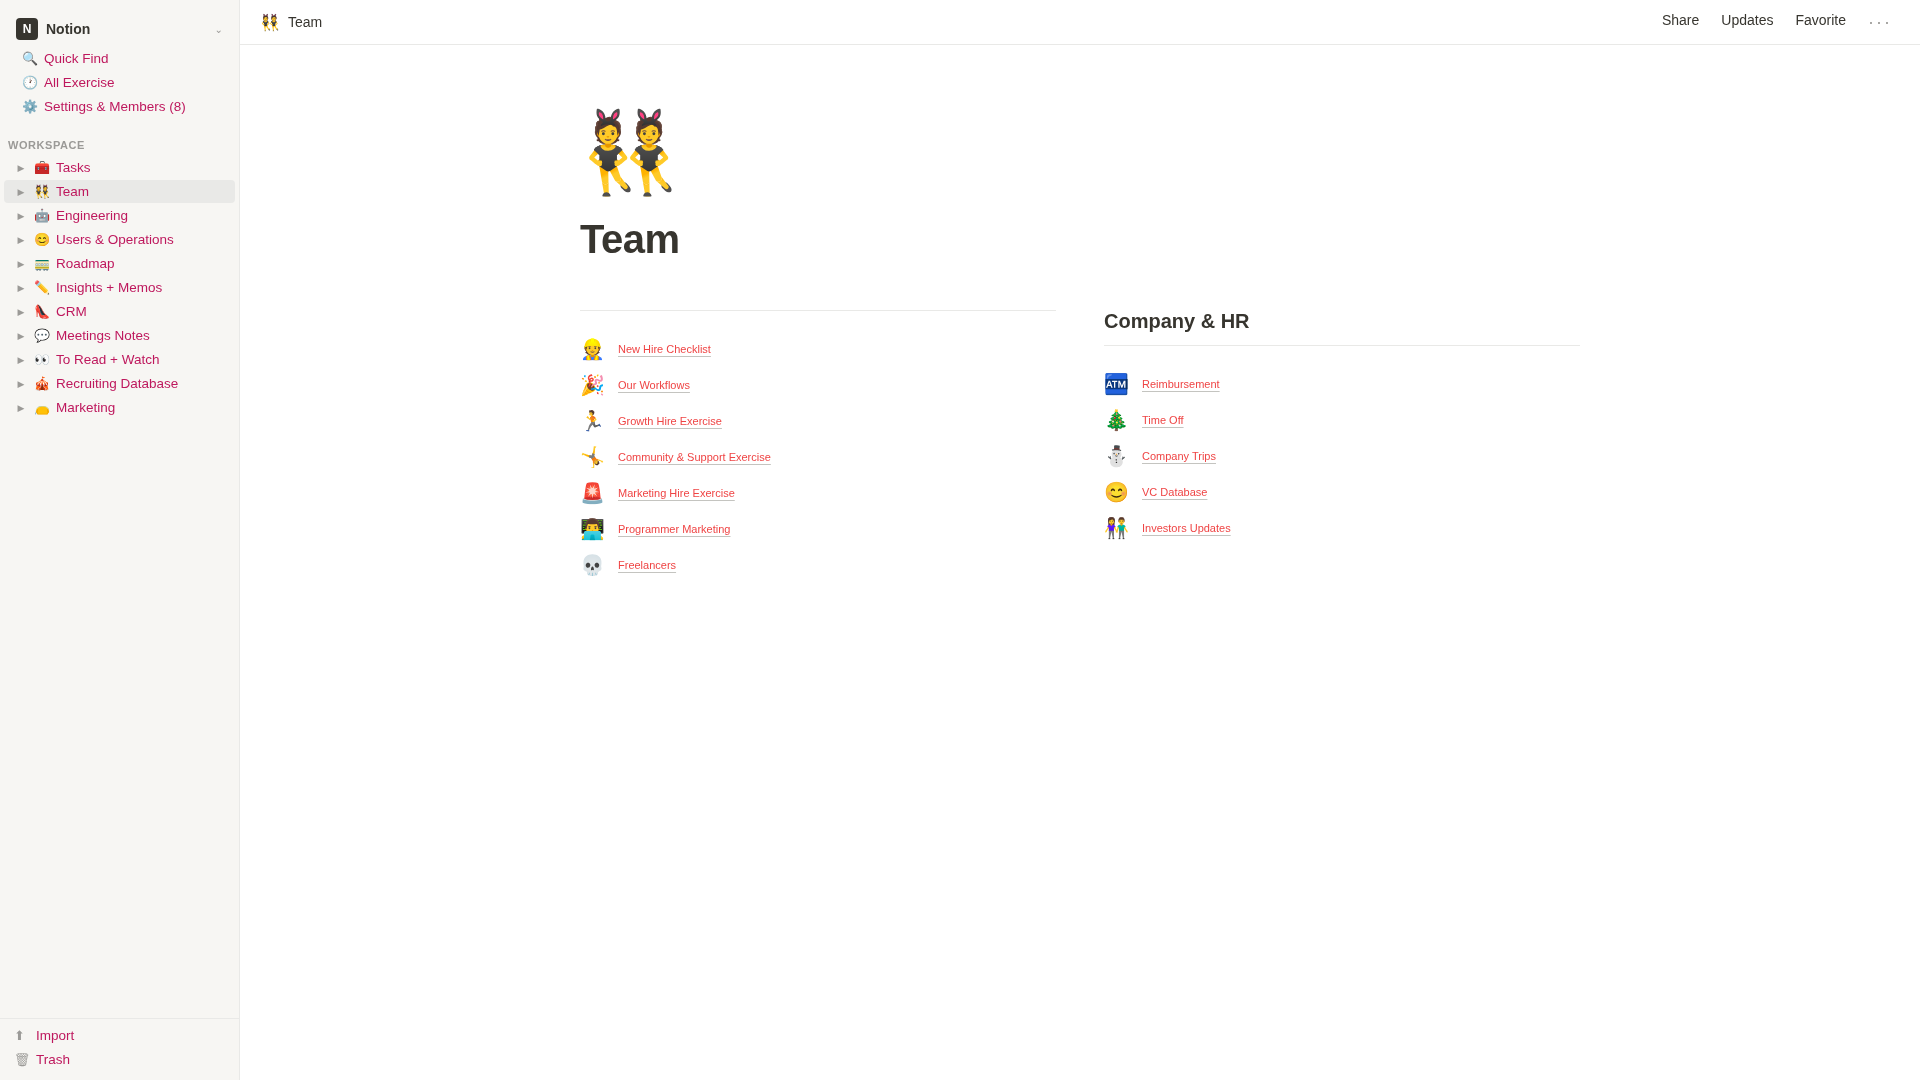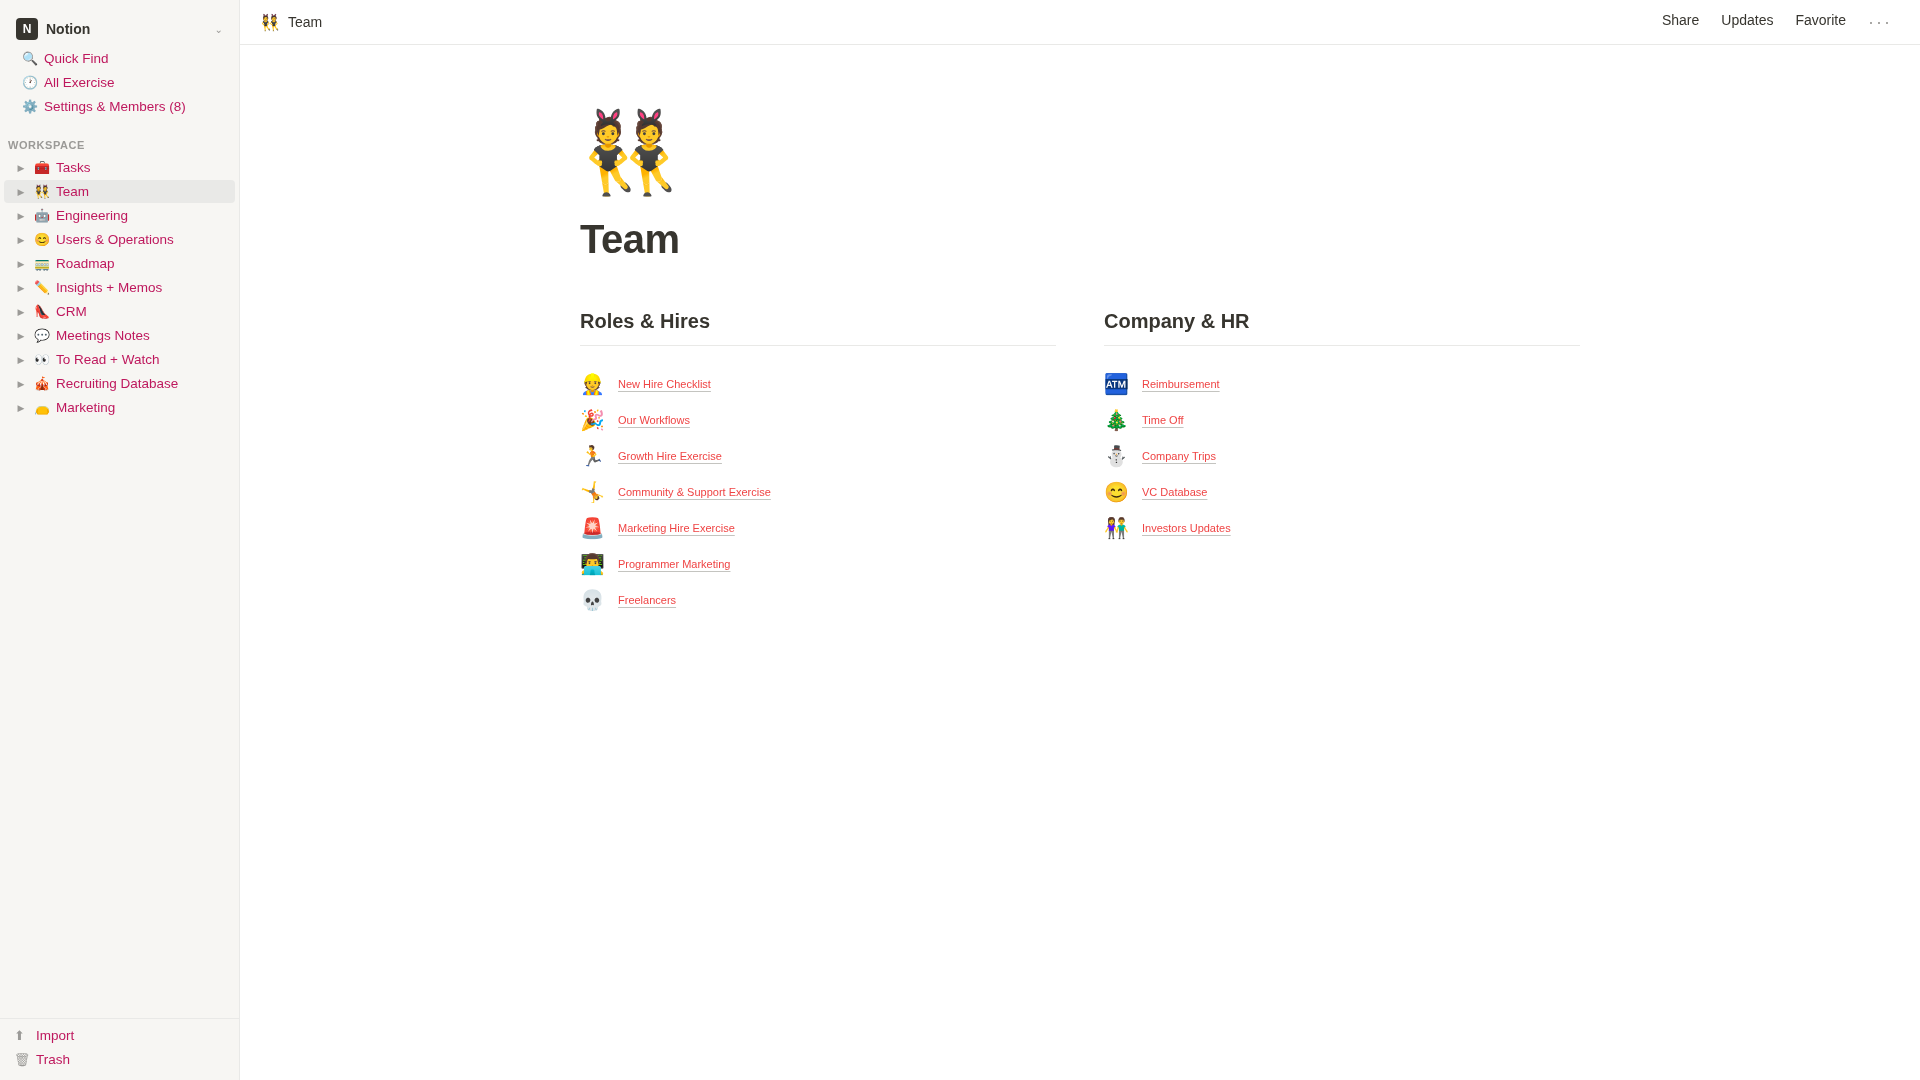--- a/index.html
+++ b/index.html
@@ -360,21 +360,20 @@
     </div>
   </div>
 
   <div id="page-content">
 
     <div class="page-emoji-icon">👯</div>
     <div class="page-title">Team</div>
 
     <div class="columns-container" id="columns-container">
     <div class="column-section">
-          <h2>Roles &amp; Hires</h2>
           <div class="column-divider"></div>
           <div class="page-link-item">
         <span class="link-emoji">👷</span>
         <span class="link-text">New Hire Checklist</span>
       </div>
           <div class="page-link-item">
         <span class="link-emoji">🎉</span>
         <span class="link-text">Our Workflows</span>
       </div>
           <div class="page-link-item">

